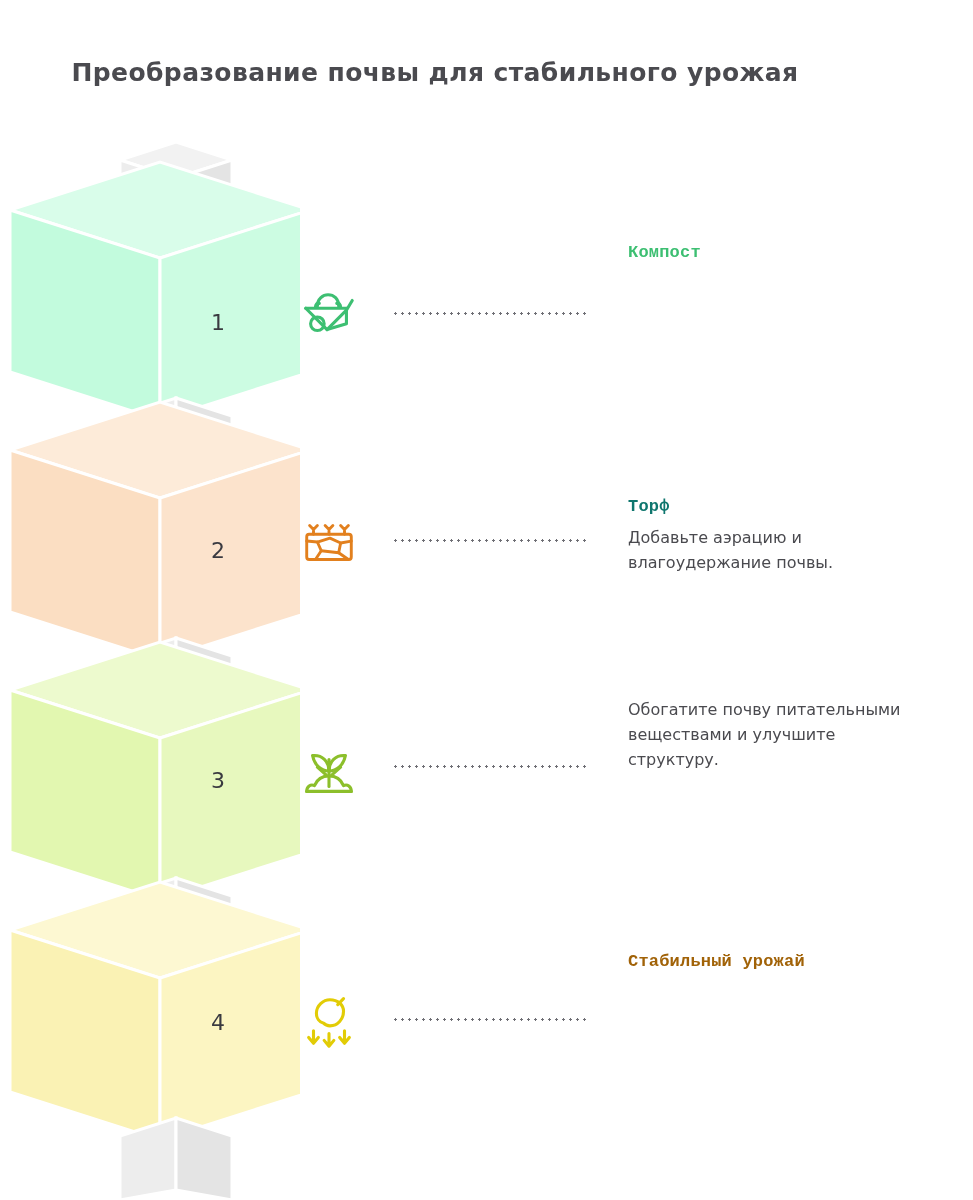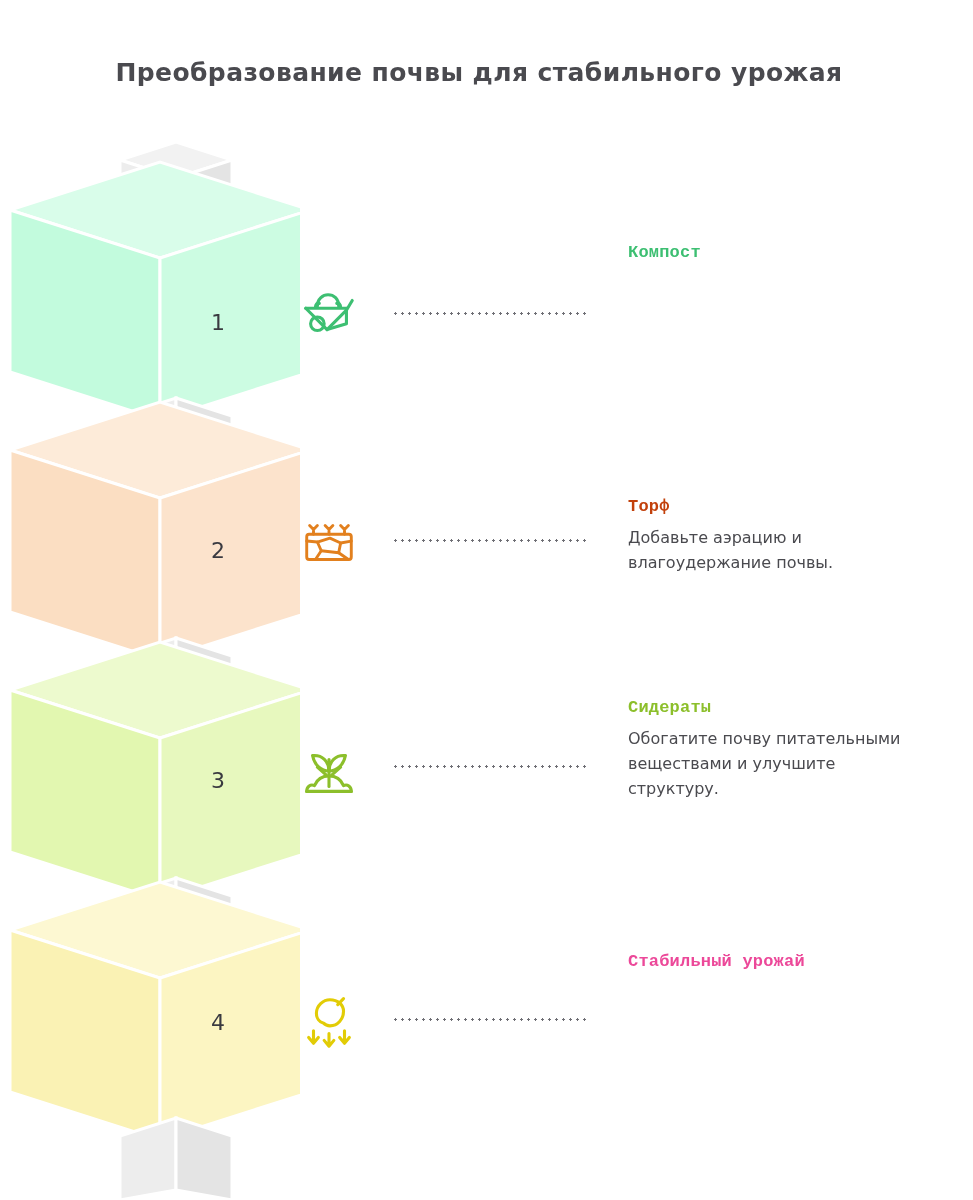--- a/index.html
+++ b/index.html
@@ -22,21 +22,20 @@
     position: absolute;
     top: 58px;
     left: 0;
     width: 870px;
     text-align: center;
     font-size: 25px;
     font-weight: 700;
     letter-spacing: 0.4px;
     color: #4a4a4f;
     font-family: "DejaVu Sans", sans-serif;
-    margin-left: 44px;
   }
 
   
   #tower {
     position: absolute;
     left: 0px;
     top: 120px;
     width: 300px;
     height: 1080px;
   }
@@ -204,26 +203,25 @@
   <div class="dots" style="left:392px; top:312px;"></div>
   <div class="dots" style="left:392px; top:539px;"></div>
   <div class="dots" style="left:392px; top:765px;"></div>
   <div class="dots" style="left:392px; top:1018px;"></div>
 
   <div class="text-block" style="left:628px; top:243px;">
     <div class="step-heading" style="color:#3DBF72;">Компост</div>
   </div>
 
   <div class="text-block" style="left:628px; top:497px;">
-    <div class="step-heading" style="color:#c2410c;">Торф</div>
+    <div class="step-heading" style="color:#0f766e;">Торф</div>
     <div class="step-desc">Добавьте аэрацию и влагоудержание почвы.</div>
   </div>
 
   <div class="text-block" style="left:628px; top:698px;">
-    <div class="step-heading" style="color:#8CBF2B;">Сидераты</div>
     <div class="step-desc">Обогатите почву питательными веществами и улучшите структуру.</div>
   </div>
 
   <div class="text-block" style="left:628px; top:952px; width:310px;">
-    <div class="step-heading" style="color:#ec4899;">Стабильный урожай</div>
+    <div class="step-heading" style="color:#a16207;">Стабильный урожай</div>
   </div>
 
 </div>
 
 </body></html>

